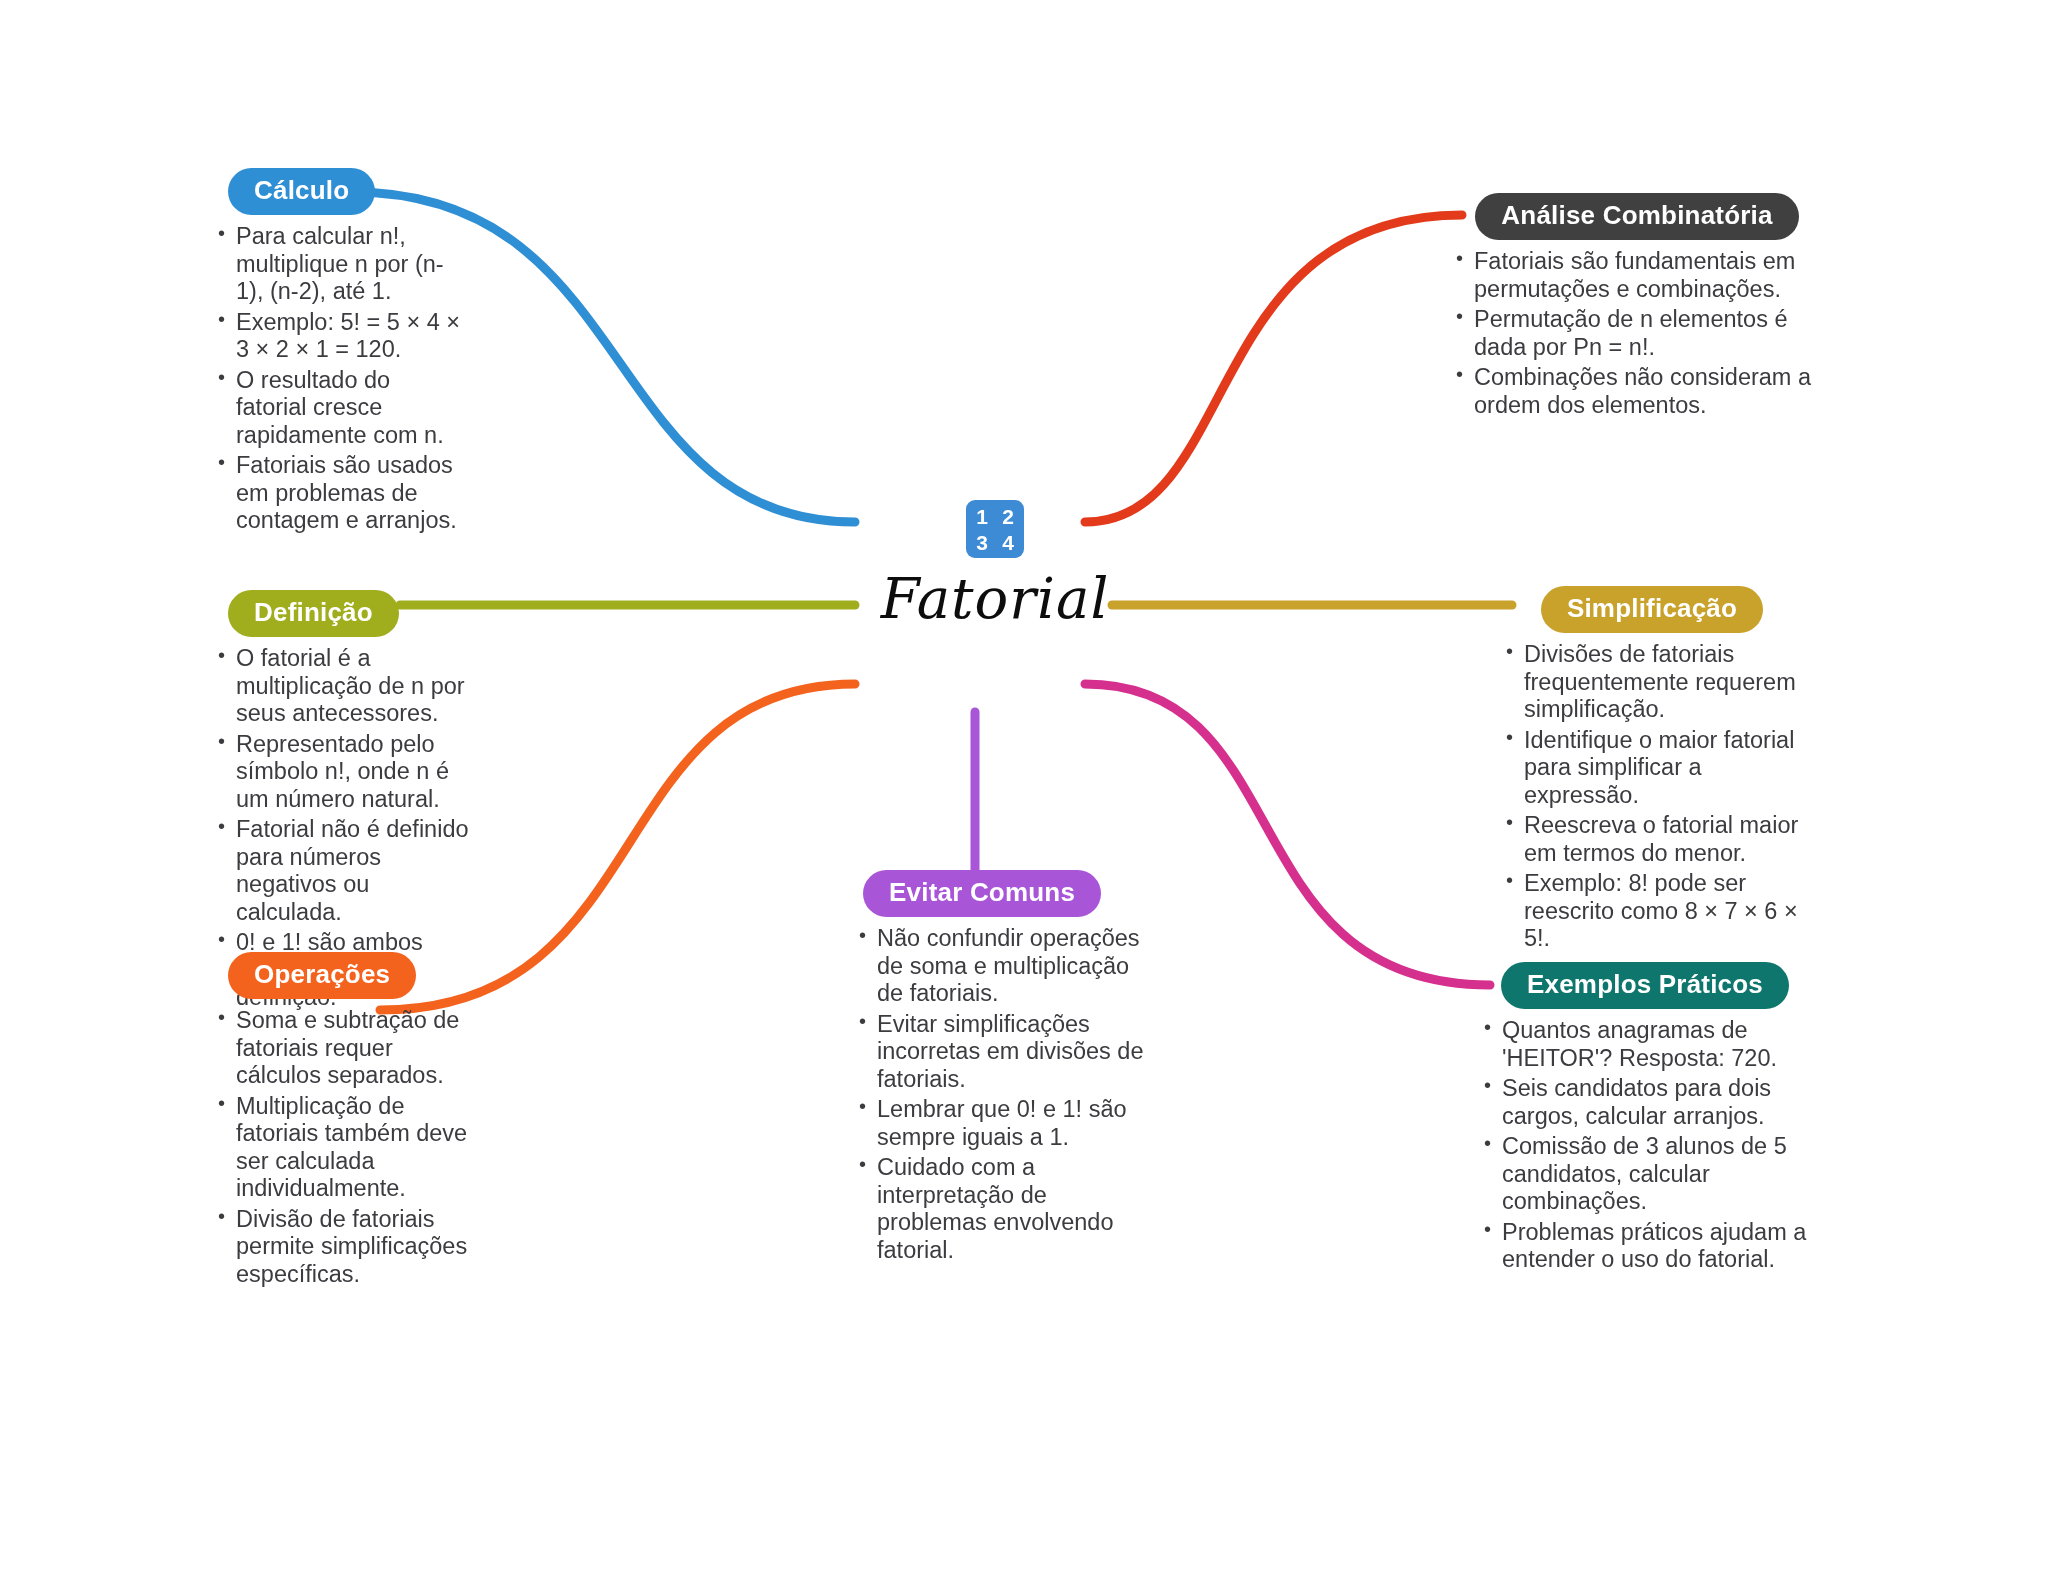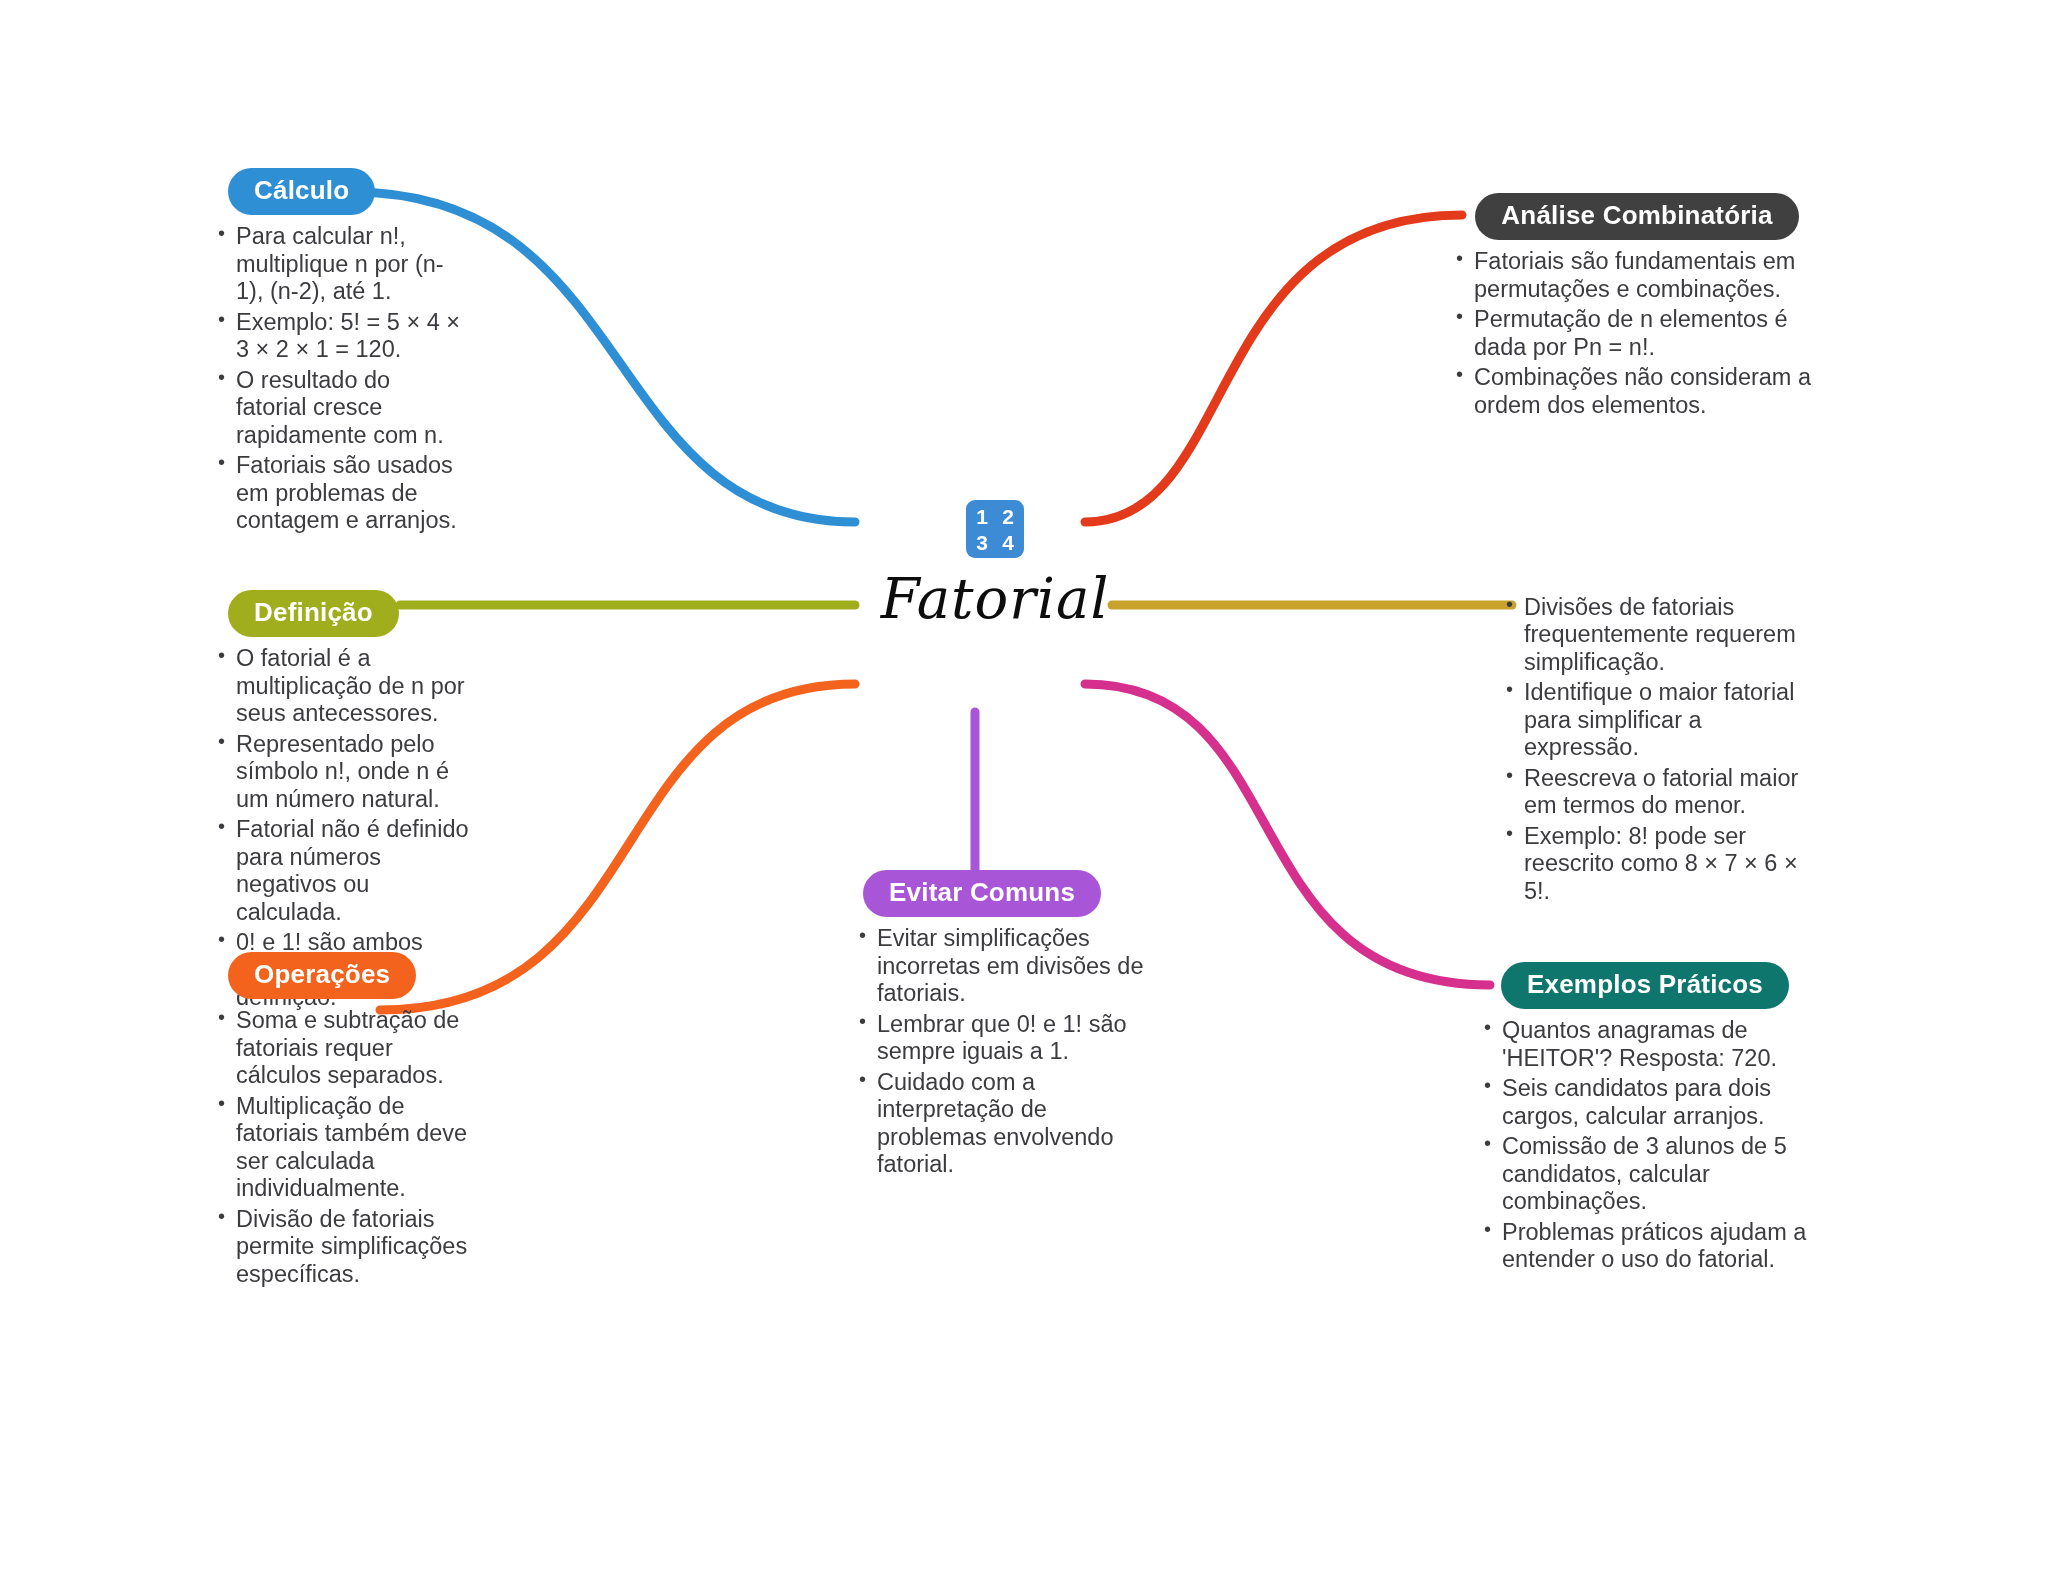--- a/index.html
+++ b/index.html
@@ -157,38 +157,42 @@
       <li>Multiplicação de fatoriais também deve ser calculada individualmente.</li>
       <li>Divisão de fatoriais permite simplificações específicas.</li>
     </ul>
   </div>
 
   <div class="branch" id="b-erros">
     <div class="pill-wrap">
       <span class="pill" style="background:#a855d8">Evitar Comuns</span>
     </div>
     <ul class="bullets">
+      <li>Não confundir operações de soma e multiplicação de fatoriais.</li>
       <li>Evitar simplificações incorretas em divisões de fatoriais.</li>
       <li>Lembrar que 0! e 1! são sempre iguais a 1.</li>
       <li>Cuidado com a interpretação de problemas envolvendo fatorial.</li>
     </ul>
   </div>
 
   <div class="branch" id="b-combinatoria">
     <div class="pill-wrap">
       <span class="pill" style="background:#404040">Análise Combinatória</span>
     </div>
     <ul class="bullets">
       <li>Fatoriais são fundamentais em permutações e combinações.</li>
       <li>Permutação de n elementos é dada por Pn = n!.</li>
       <li>Combinações não consideram a ordem dos elementos.</li>
     </ul>
   </div>
 
   <div class="branch" id="b-simplificacao">
+    <div class="pill-wrap">
+      <span class="pill" style="background:#c9a22c">Simplificação</span>
+    </div>
     <ul class="bullets">
       <li>Divisões de fatoriais frequentemente requerem simplificação.</li>
       <li>Identifique o maior fatorial para simplificar a expressão.</li>
       <li>Reescreva o fatorial maior em termos do menor.</li>
       <li>Exemplo: 8! pode ser reescrito como 8 × 7 × 6 × 5!.</li>
     </ul>
   </div>
 
   <div class="branch" id="b-exemplos">
     <div class="pill-wrap">

